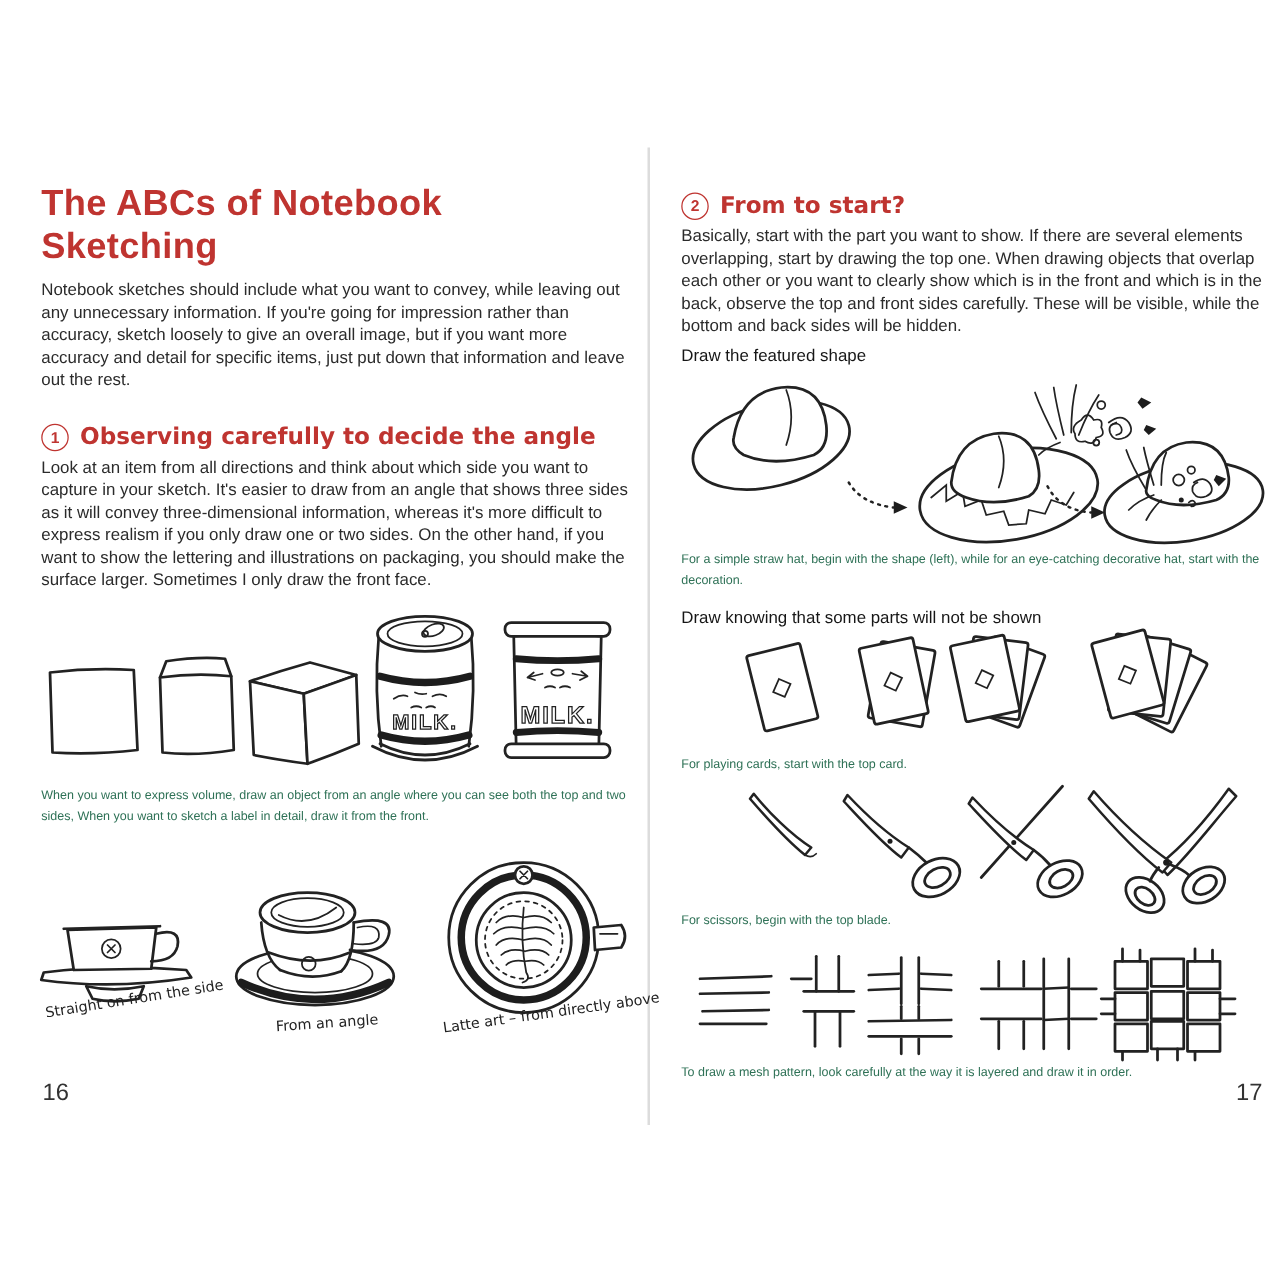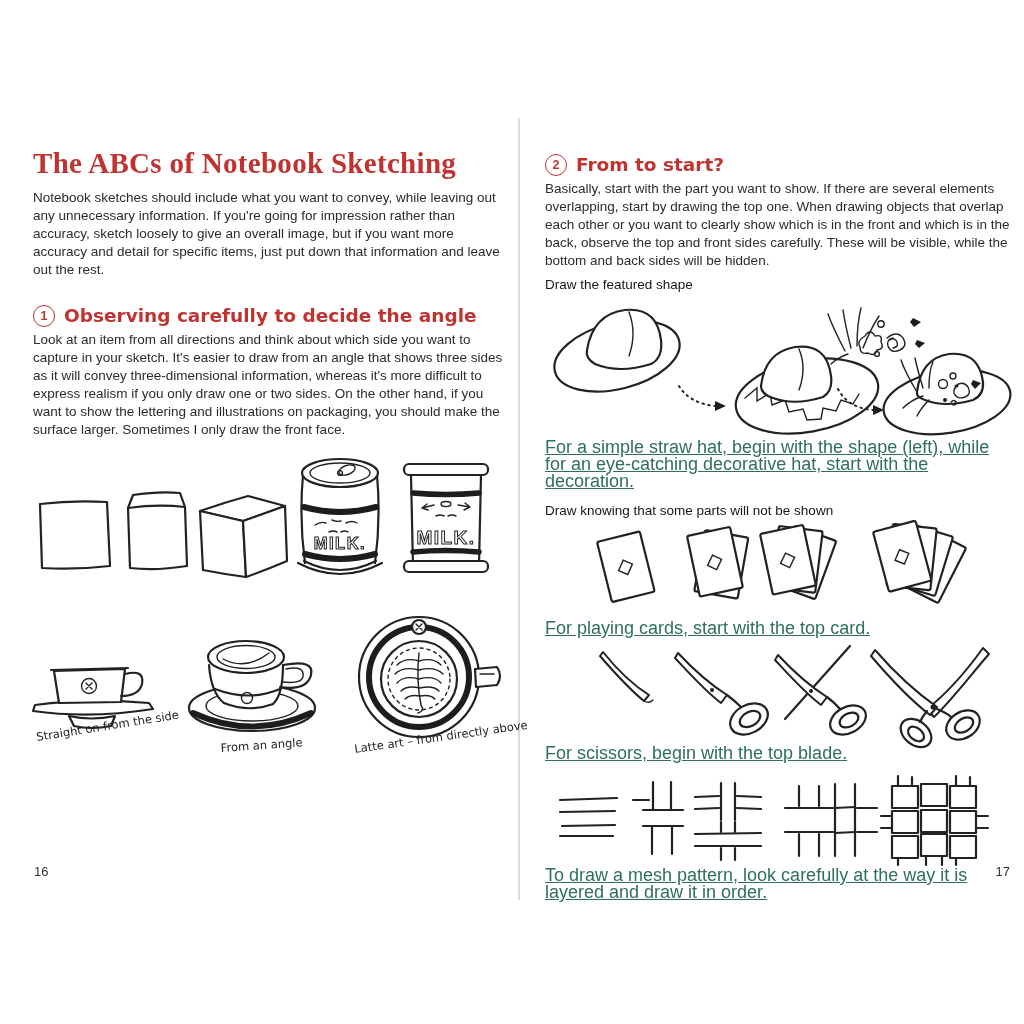--- a/index.html
+++ b/index.html
@@ -2,32 +2,32 @@
 <html><head>
 <meta charset="utf-8">
 <style>
   html,body{margin:0;padding:0;background:#ffffff;}
   #stage{position:relative;width:1024px;height:1024px;background:#ffffff;overflow:hidden;
          font-family:"Liberation Sans",sans-serif;color:#2b2b2b;}
   .page{position:absolute;}
   #left-page{left:33px;top:146px;width:470px;}
   #right-page{left:545px;top:153px;width:468px;}
   #divider{position:absolute;left:518px;top:118px;width:2px;height:782px;background:#dcdcdc;}
-  h1.book-title{margin:0 0 9px 0;font-family:Liberation Serif, serif;font-weight:700;
+  h1.book-title{margin:0 0 9px 0;font-family:Liberation Sans, sans-serif;font-weight:700;
       font-size:29px;line-height:34px;letter-spacing:.3px;color:#bf3430;}
   .body-text{font-size:13.5px;line-height:18px;margin:0 0 25px 0;}
   .section-head{display:flex;align-items:center;gap:9px;color:#bf3430;margin:0 0 3px 0;
       font-family:"DejaVu Sans",sans-serif;font-weight:700;font-size:18.5px;line-height:24px;}
   .circle-num{flex:0 0 auto;display:inline-flex;align-items:center;justify-content:center;
       width:20px;height:20px;border:1.6px solid #bf3430;border-radius:50%;
       font-size:12.5px;font-weight:700;font-family:"Liberation Sans",sans-serif;}
   .section-body{font-size:13.5px;line-height:18px;margin:0 0 10px 0;}
-  .caption{font-size:18px;line-height:17px;color:#2e7156;margin:0;text-decoration:underline;}
+  .caption{font-size:10px;line-height:17px;color:#2e7156;margin:0;}
   .subhead{font-size:13.5px;line-height:18px;font-weight:400;color:#161616;margin:0;}
-  .page-number{position:absolute;top:864px;font-size:13px;color:#333;}
+  .page-number{position:absolute;top:864px;font-size:19px;color:#333;}
   #page-number-left{left:34px;}
   #page-number-right{left:905px;width:105px;text-align:right;}
   svg.sketch{display:block;overflow:visible;}
   svg .s{fill:none;stroke:#222;stroke-width:2.2;stroke-linecap:round;stroke-linejoin:round;}
   svg .sw{fill:#fff;stroke:#222;stroke-width:2.2;stroke-linecap:round;stroke-linejoin:round;}
   svg .thin{fill:none;stroke:#222;stroke-width:1.4;stroke-linecap:round;}
   svg .thick{fill:none;stroke:#1d1d1d;stroke-width:6;stroke-linecap:round;}
   svg .band{fill:none;stroke:#1d1d1d;stroke-width:5.5;stroke-linecap:round;}
   svg .fillk{fill:#1d1d1d;stroke:none;}
   svg .dotted{fill:none;stroke:#222;stroke-width:2;stroke-dasharray:1.5 4.5;stroke-linecap:round;}
@@ -96,20 +96,21 @@
         <path class="thin" d="M389,59 l12,-3 m-12,3 l5,-4 m-5,4 l6,2"></path>
         <ellipse class="thin" cx="413" cy="55" rx="5" ry="2.5"></ellipse>
         <path class="thin" d="M437,58 l-12,-2 m12,2 l-5,-4 m5,4 l-6,3"></path>
         <path class="thin" d="M403,67 q4,-2 8,0 m4,0 q4,-2 8,0"></path>
         <text class="outline-text" x="413" y="95" text-anchor="middle" font-size="19">MILK.</text>
         <path class="band" d="M380,103 Q413,100 446,103"></path>
         <rect class="sw" x="371" y="112" width="84" height="11" rx="5"></rect>
       </g>
     </svg>
 
+    <p class="caption mt5">When you want to express volume, draw an object from an angle where you can see both the top and two sides, When you want to sketch a label in detail, draw it from the front.</p>
 
     <svg class="sketch mt16" width="470" height="160" viewBox="0 0 470 160">
       <g>
         <path class="s" d="M2,100 Q56,93 116,98 L120,104 Q57,114 0,106 Z"></path>
         <path class="s" d="M36,111 Q58,116 82,111 L78,121 Q58,125 41,121 Z"></path>
         <path class="sw" d="M21,66 L92,64 L88,97 L26,98 Z"></path>
         <path class="s" d="M18,65 L95,63" stroke-width="4"></path>
         <circle class="thin" cx="56" cy="81" r="7.5"></circle>
         <path class="thin" d="M53,78 q3,3 6,6 m0,-6 q-3,3 -6,6"></path>
         <path class="s" d="M92,69 Q112,64 109,79 Q106,91 88,91"></path>

